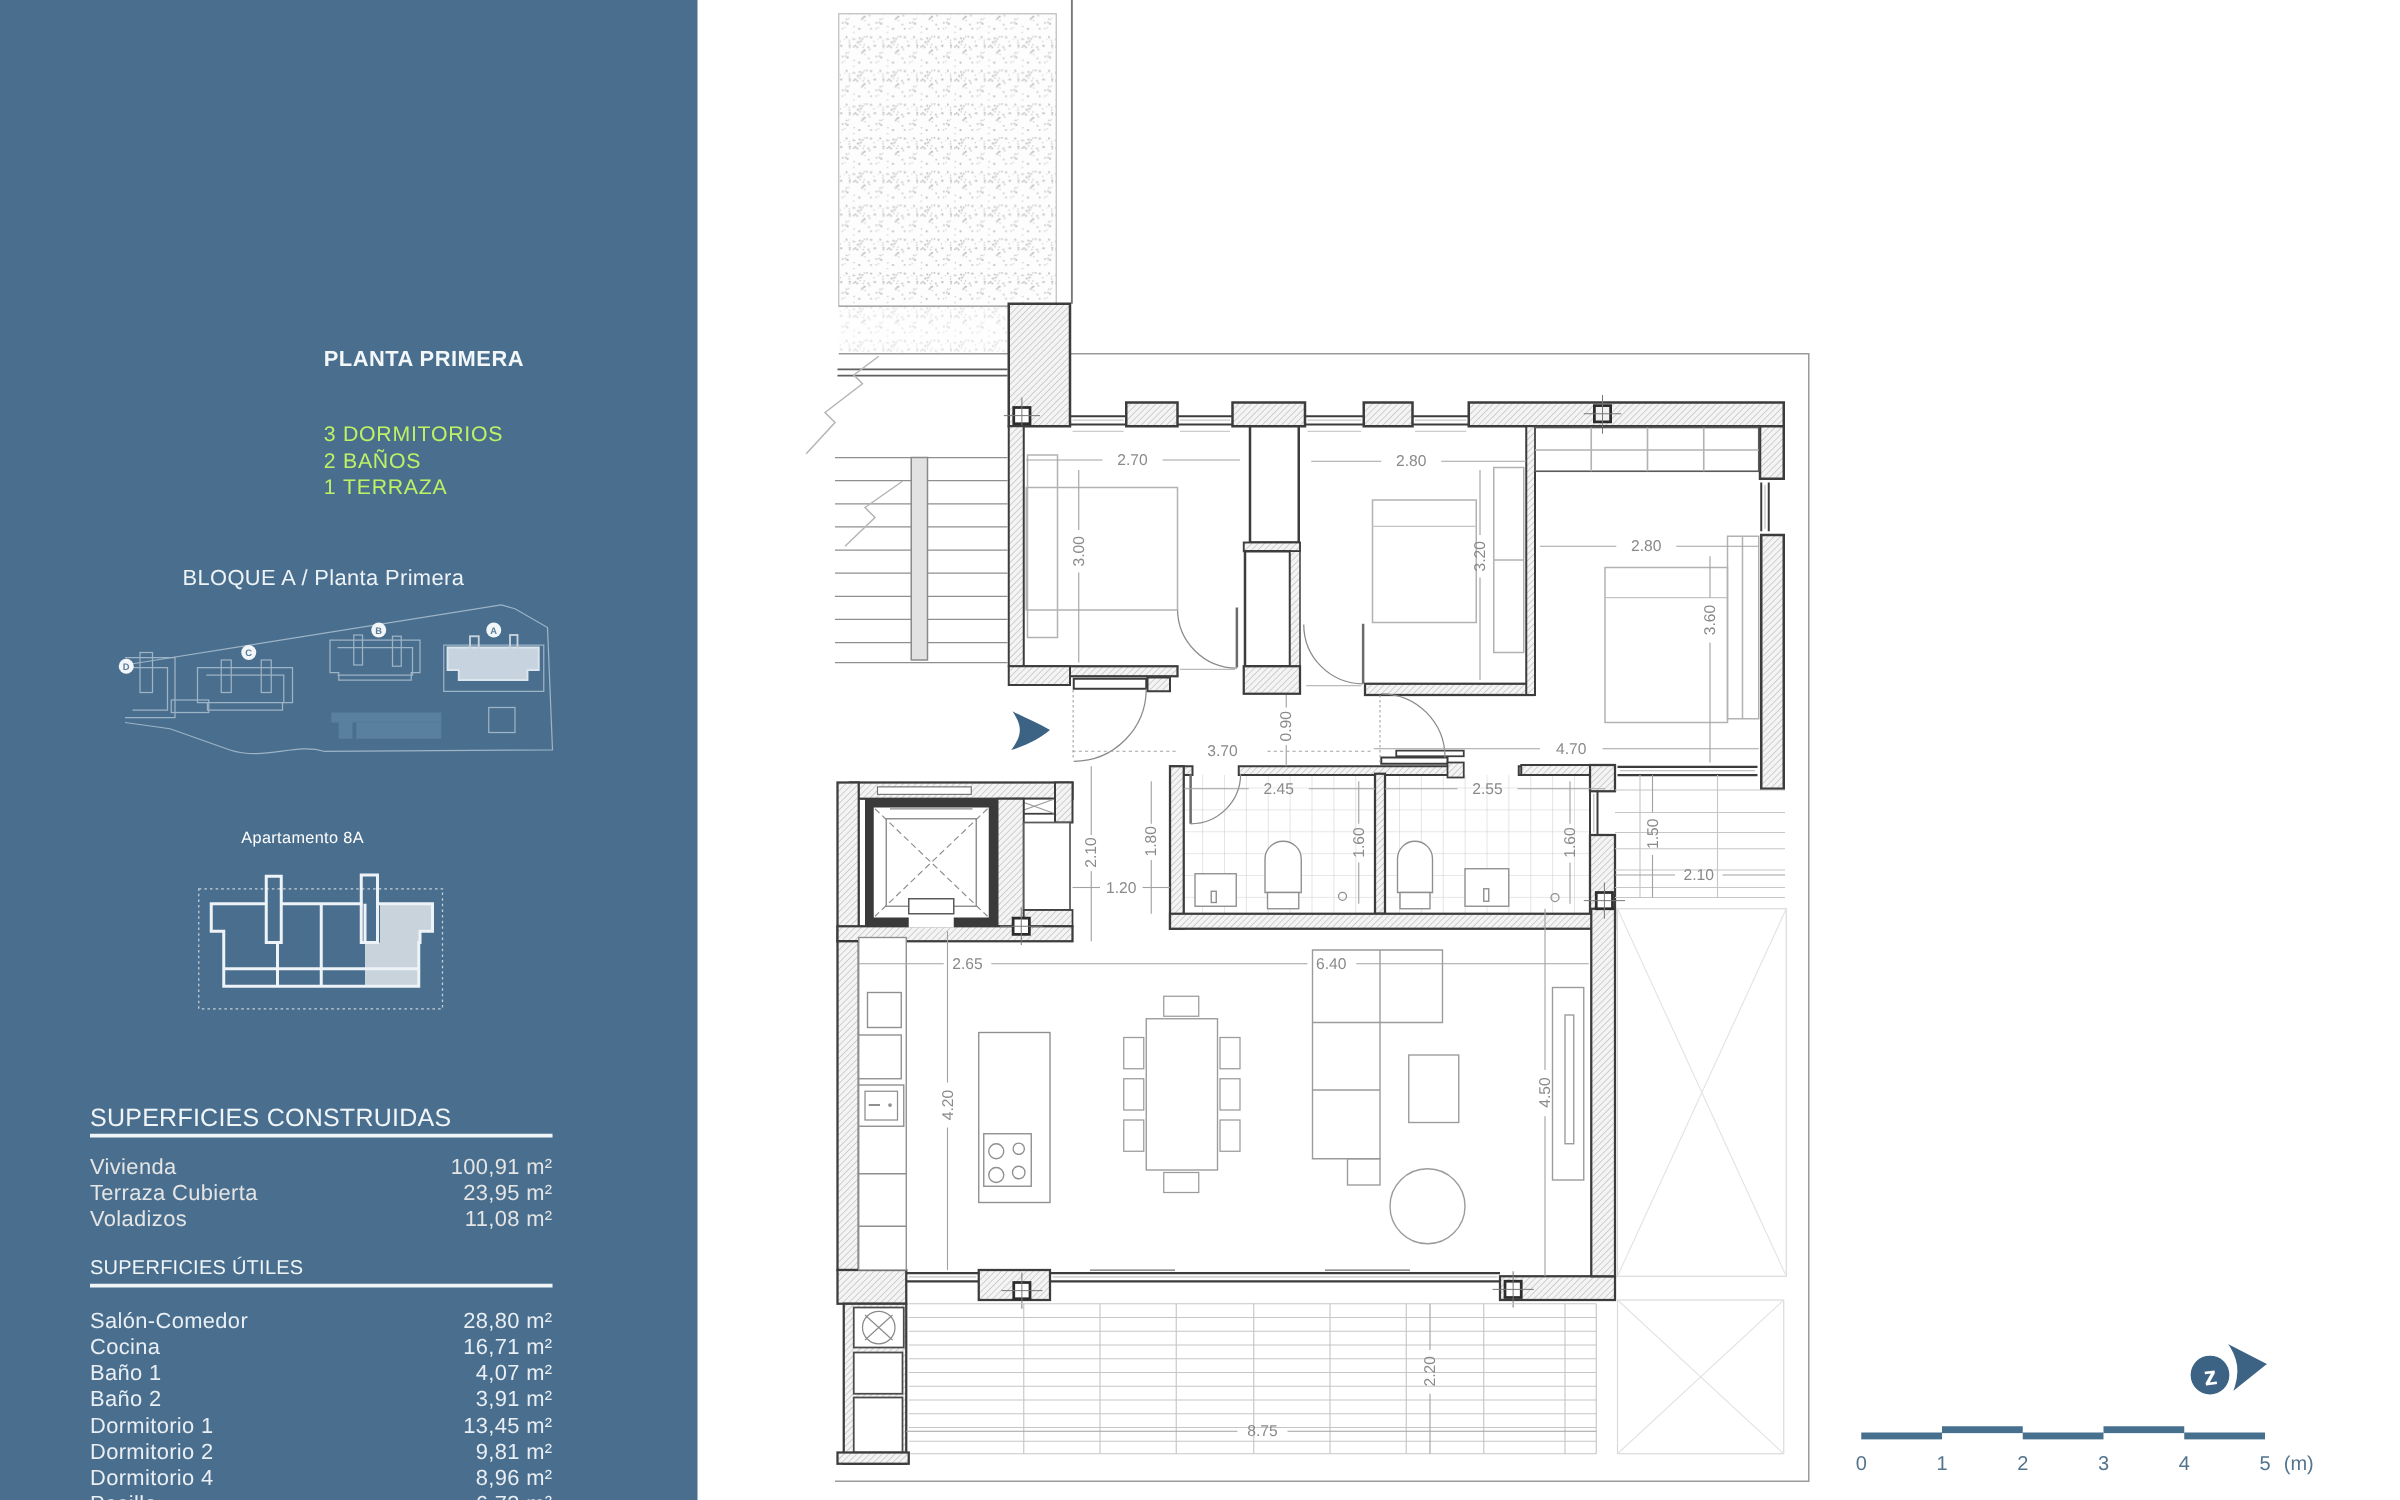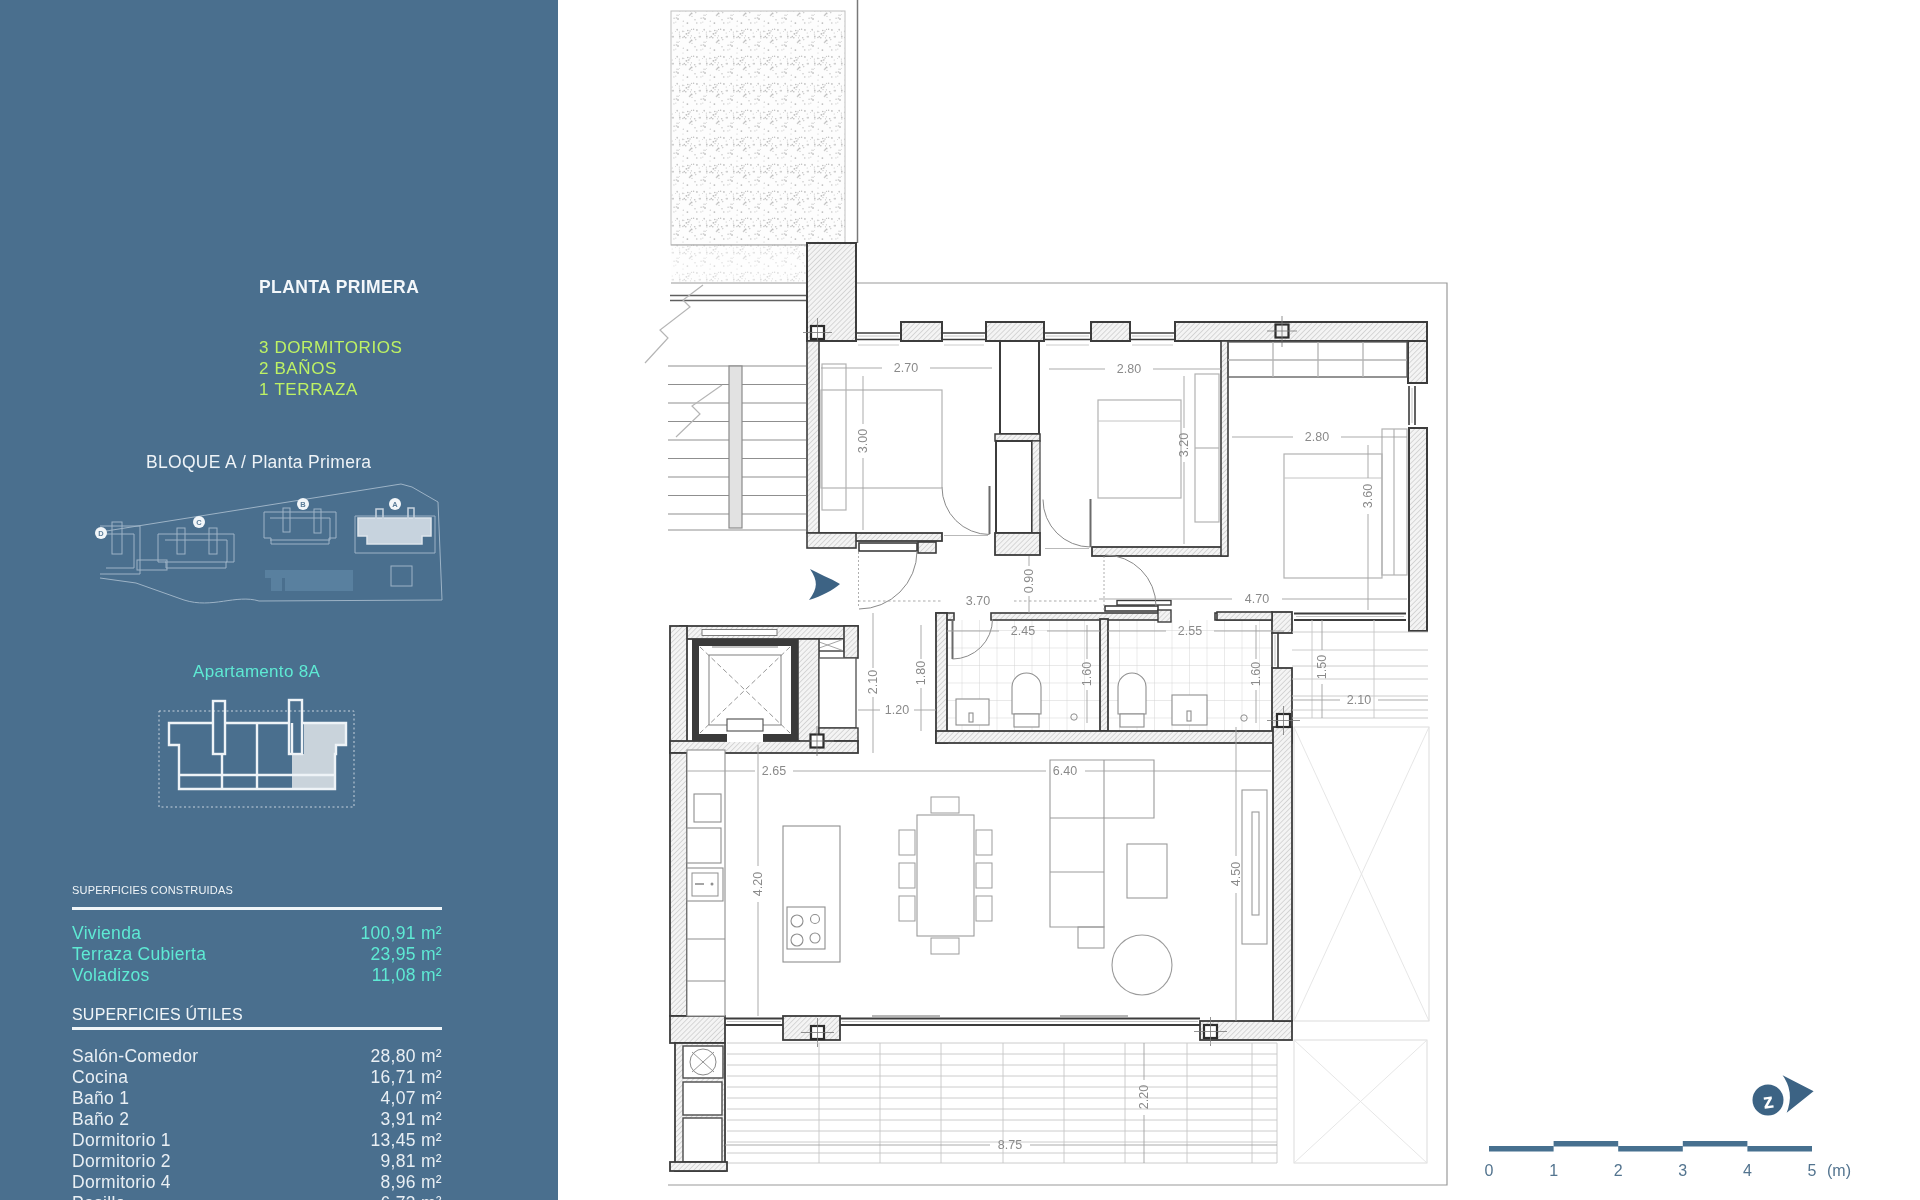--- a/index.html
+++ b/index.html
@@ -58,44 +58,44 @@
         <text x="101" y="58">D</text>
       <circle cx="199" cy="44" r="6" fill="#f2f6f9"></circle>
         <text x="199" y="47">C</text>
       <circle cx="303" cy="26" r="6" fill="#f2f6f9"></circle>
         <text x="303" y="29">B</text>
       <circle cx="395" cy="26" r="6" fill="#f2f6f9"></circle>
         <text x="395" y="29">A</text>
     </g>
   </svg>
 
-  <div class="abs" style="left:193px;top:662px;font-size:17px;letter-spacing:0.3px;color:#5eead4;">Apartamento 8A</div>
+  <div class="abs" style="left:193px;top:662px;font-size:13px;letter-spacing:0.3px;color:#ffffff;">Apartamento 8A</div>
 
   <svg class="abs" style="left:140px;top:690px" width="240" height="130" viewBox="0 0 240 130">
 
     <rect x="19" y="21" width="195" height="96" fill="none" stroke="#c6d2dc" stroke-width="1" stroke-dasharray="2,2.5"></rect>
 
     <path d="M164,33 L206,33 L206,55 L196,55 L196,64 L195,64 L195,99 L152,99 L152,64 L164,64 Z" fill="#c9d3db"></path>
 
     <g fill="none" stroke="#eef3f7" stroke-width="2.4">
       <path d="M73,33 L29,33 L29,55 L39,55 L39,64 L39,99 L195,99 L195,64 L196,64 L196,55 L206,55 L206,33 L162,33"></path>
       <path d="M85,33 L150,33"></path>
       <line x1="82" y1="64" x2="82" y2="99"></line>
       <line x1="117" y1="33" x2="117" y2="99"></line>
       <line x1="152" y1="33" x2="152" y2="64"></line>
       <line x1="39" y1="85" x2="195" y2="85"></line>
       <rect x="73" y="11" width="12" height="53"></rect>
       <rect x="149" y="10" width="13" height="54"></rect>
     </g>
   </svg>
 
-  <div class="abs" style="left:72px;top:884px;font-size:11px;letter-spacing:0.2px;color:#f0f5f8;">SUPERFICIES CONSTRUIDAS</div>
+  <div class="abs" style="left:72px;top:884px;font-size:20px;letter-spacing:0.2px;color:#f0f5f8;">SUPERFICIES CONSTRUIDAS</div>
   <div class="abs" style="left:72px;top:907px;width:370px;height:2.5px;background:#f0f5f8;"></div>
 
-  <div class="abs" style="left:72px;top:923px;width:370px;font-size:17.5px;letter-spacing:0.3px;line-height:21px;color:#5eead4;">
+  <div class="abs" style="left:72px;top:923px;width:370px;font-size:17.5px;letter-spacing:0.3px;line-height:21px;color:#e5e5e5;">
     <div class="row">
         <span>Vivienda</span>
         <span>100,91 m²</span>
       </div>
     <div class="row">
         <span>Terraza Cubierta</span>
         <span>23,95 m²</span>
       </div>
     <div class="row">
         <span>Voladizos</span>

